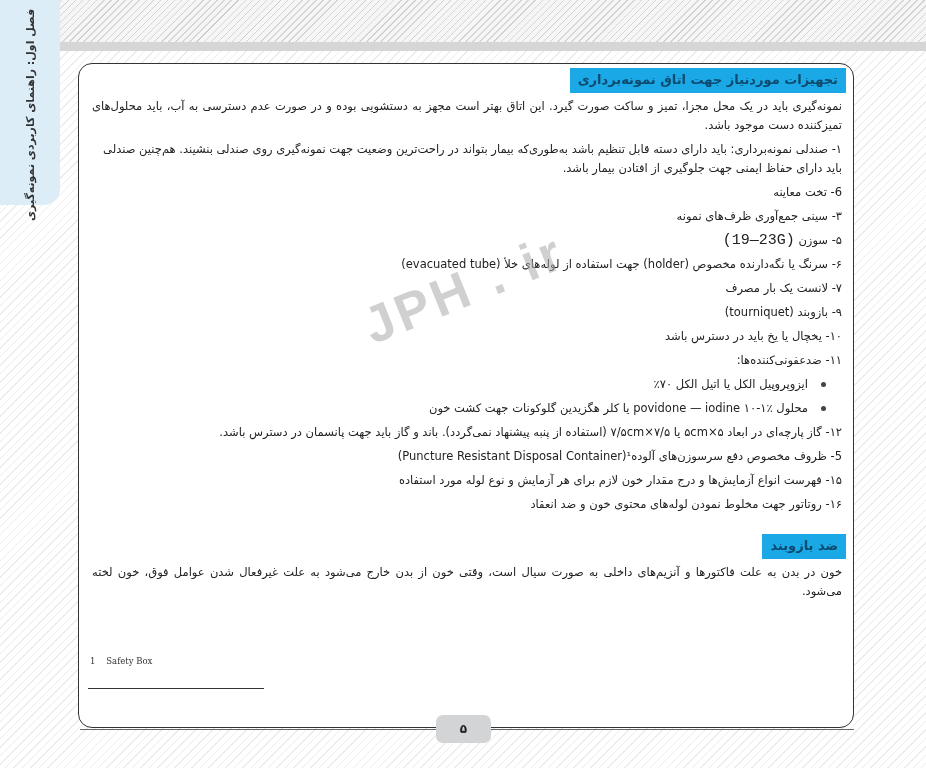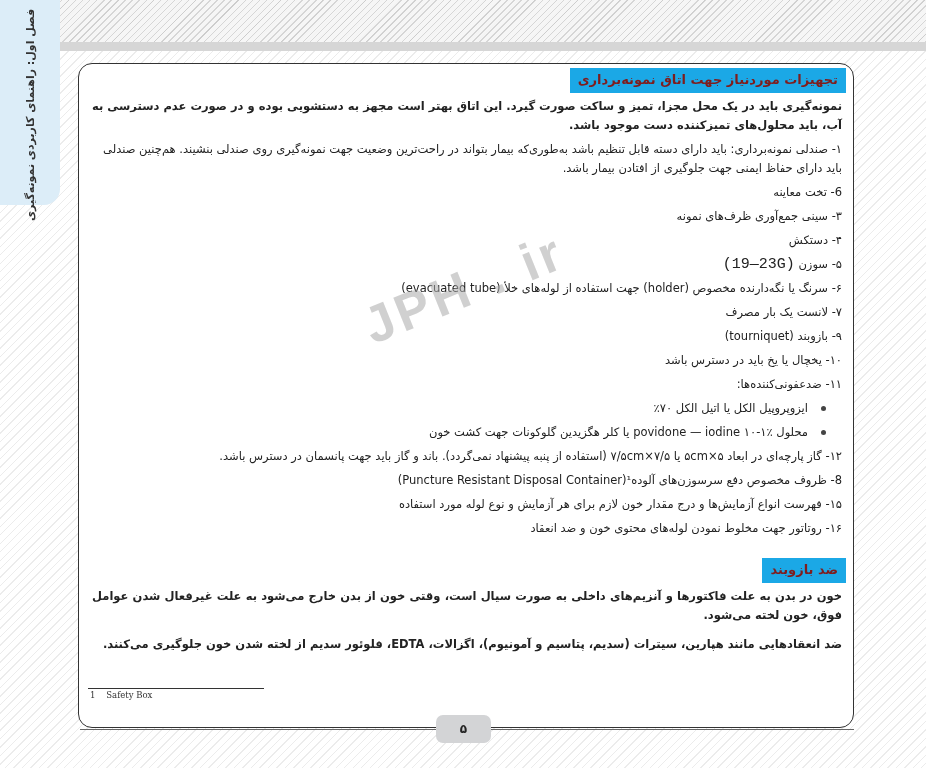--- a/index.html
+++ b/index.html
@@ -40,38 +40,38 @@
       position:absolute; left:78px; top:63px; width:776px; height:665px;
       background:#ffffff; border:1.5px solid #333; border-radius:14px;
       z-index:3; box-sizing:border-box;
     }
     .content {
       position:absolute; left:88px; top:66px; width:758px;
       direction:rtl; text-align:right; z-index:4;
       font-size:11.5px; color:#222; line-height:19px;
     }
     .heading {
-      display:inline-block; background:#1ba8e6; color:#7f1d1d;
+      display:inline-block; background:#1ba8e6; color:#0c4a6e;
       font-weight:bold; font-size:13px; padding:2px 8px 3px 8px;
       margin-right:0; line-height:20px;
     }
-    .para { margin:4px 4px 0 4px; text-align:justify; text-align-last:right;font-weight:bold; }
+    .para { margin:4px 4px 0 4px; text-align:justify; text-align-last:right; }
     .item { margin:5px 4px 0 4px; }
     .bullet { margin:5px 20px 0 4px; position:relative; padding-right:18px; }
     .bullet::before {
       content:""; position:absolute; right:0; top:7px; width:5px; height:5px;
       border-radius:50%; background:#444;
     }
     .ltr { direction:ltr; unicode-bidi:embed; font-family:Liberation Mono, monospace; font-size:15px; }
     .section2 { margin-top:20px; }
     .footnote-rule {
       position:absolute; left:88px; top:688px; width:176px; height:1px; background:#333; z-index:4;
     }
     .footnote {
-      position:absolute; left:90px; top:690px; z-index:4;
+      position:absolute; left:90px; top:656px; z-index:4;
       font-family:"DejaVu Serif", serif; font-size:8.5px; color:#333; direction:ltr;
     }
     .page-num-line {
       position:absolute; left:80px; top:729px; width:774px; height:1px; background:#666; z-index:5;
     }
     .page-num {
       position:absolute; left:436px; top:715px; width:55px; height:28px;
       background:#d3d4d6; border-radius:7px; z-index:6;
       display:flex; align-items:center; justify-content:center;
       font-size:12px; font-weight:bold; color:#222;
@@ -99,42 +99,40 @@
 
 <div class="content">
   <div style="margin-top:2px;">
     <span class="heading">تجهیزات موردنیاز جهت اتاق نمونه‌برداری</span>
   </div>
   <div class="para">نمونه‌گیری باید در یک محل مجزا، تمیز و ساکت صورت گیرد. این اتاق بهتر است مجهز به دستشویی بوده و در صورت عدم دسترسی به آب، باید محلول‌های تمیزکننده دست موجود باشد.</div>
 
   <div class="item">۱- صندلی نمونه‌برداری: باید دارای دسته قابل تنظیم باشد به‌طوری‌که بیمار بتواند در راحت‌ترین وضعیت جهت نمونه‌گیری روی صندلی بنشیند. هم‌چنین صندلی باید دارای حفاظ ایمنی جهت جلوگیری از افتادن بیمار باشد.</div>
   <div class="item">6- تخت معاینه</div>
   <div class="item">۳- سینی جمع‌آوری ظرف‌های نمونه</div>
-  <div class="item">۴- دستکش</div>
   <div class="item">
     <span>۵- سوزن</span>
     <span class="ltr">(19—23G)</span>
   </div>
   <div class="item">۶- سرنگ یا نگه‌دارنده مخصوص (holder) جهت استفاده از لوله‌های خلأ (evacuated tube)</div>
   <div class="item">۷- لانست یک بار مصرف</div>
   <div class="item">۹- بازوبند (tourniquet)</div>
   <div class="item">۱۰- یخچال یا یخ باید در دسترس باشد</div>
   <div class="item">۱۱- ضدعفونی‌کننده‌ها:</div>
   <div class="bullet">ایزوپروپیل الکل یا اتیل الکل ۷۰٪</div>
   <div class="bullet">محلول povidone — iodine ۱۰-۱٪ یا کلر هگزیدین گلوکونات جهت کشت خون</div>
   <div class="item">۱۲- گاز پارچه‌ای در ابعاد ۵×۵cm یا ۷/۵×۷/۵cm (استفاده از پنبه پیشنهاد نمی‌گردد). باند و گاز باید جهت پانسمان در دسترس باشد.</div>
-  <div class="item">8- ظروف مخصوص دفع سرسوزن‌های آلوده¹(Puncture Resistant Disposal Container)</div>
+  <div class="item">5- ظروف مخصوص دفع سرسوزن‌های آلوده¹(Puncture Resistant Disposal Container)</div>
   <div class="item">۱۵- فهرست انواع آزمایش‌ها و درج مقدار خون لازم برای هر آزمایش و نوع لوله مورد استفاده</div>
   <div class="item">۱۶- روتاتور جهت مخلوط نمودن لوله‌های محتوی خون و ضد انعقاد</div>
 
   <div class="section2">
     <span class="heading">ضد بازوبند</span>
   </div>
   <div class="para">خون در بدن به علت فاکتورها و آنزیم‌های داخلی به صورت سیال است، وقتی خون از بدن خارج می‌شود به علت غیرفعال شدن عوامل فوق، خون لخته می‌شود.</div>
-  <div class="para" style="margin-top:10px;">ضد انعقادهایی مانند هپارین، سیترات (سدیم، پتاسیم و آمونیوم)، اگزالات، EDTA، فلوئور سدیم از لخته شدن خون جلوگیری می‌کنند.</div>
 </div>
 
 <div class="footnote-rule"></div>
 <div class="footnote">
   <span>1</span>
   &nbsp;&nbsp;
   <span>Safety Box</span>
 </div>
 
 <div class="watermark">JPH . ir</div>

